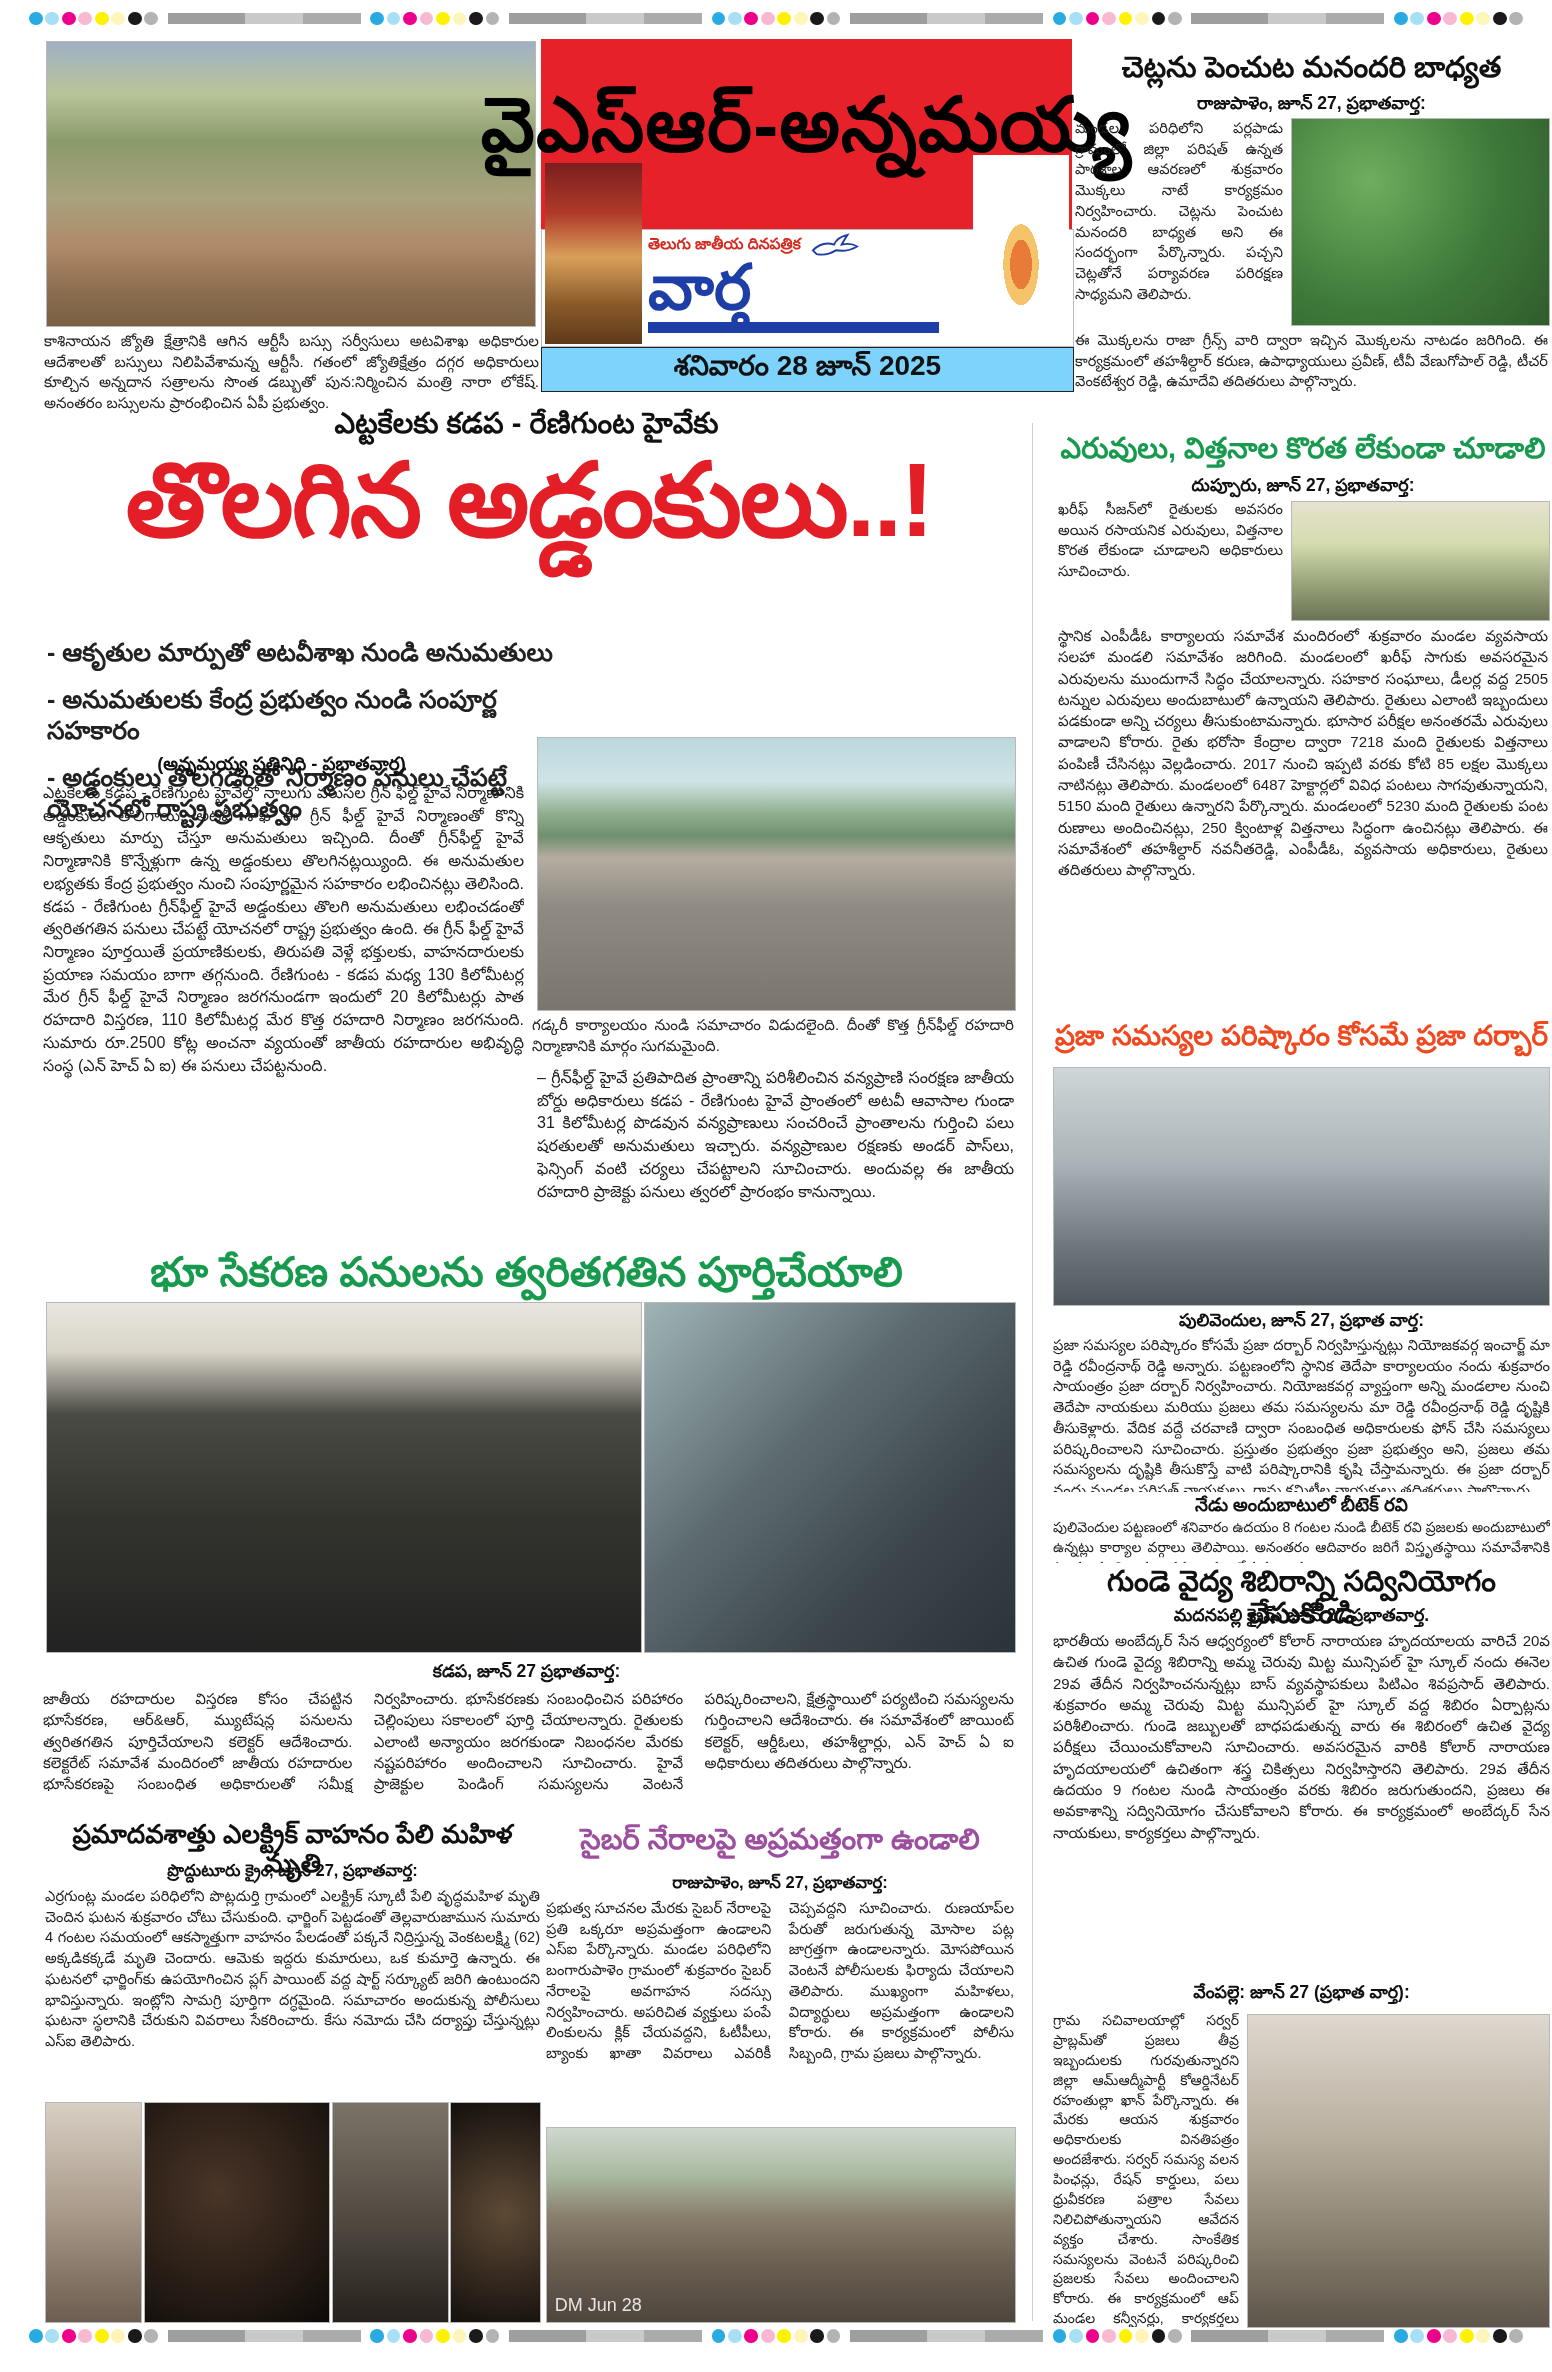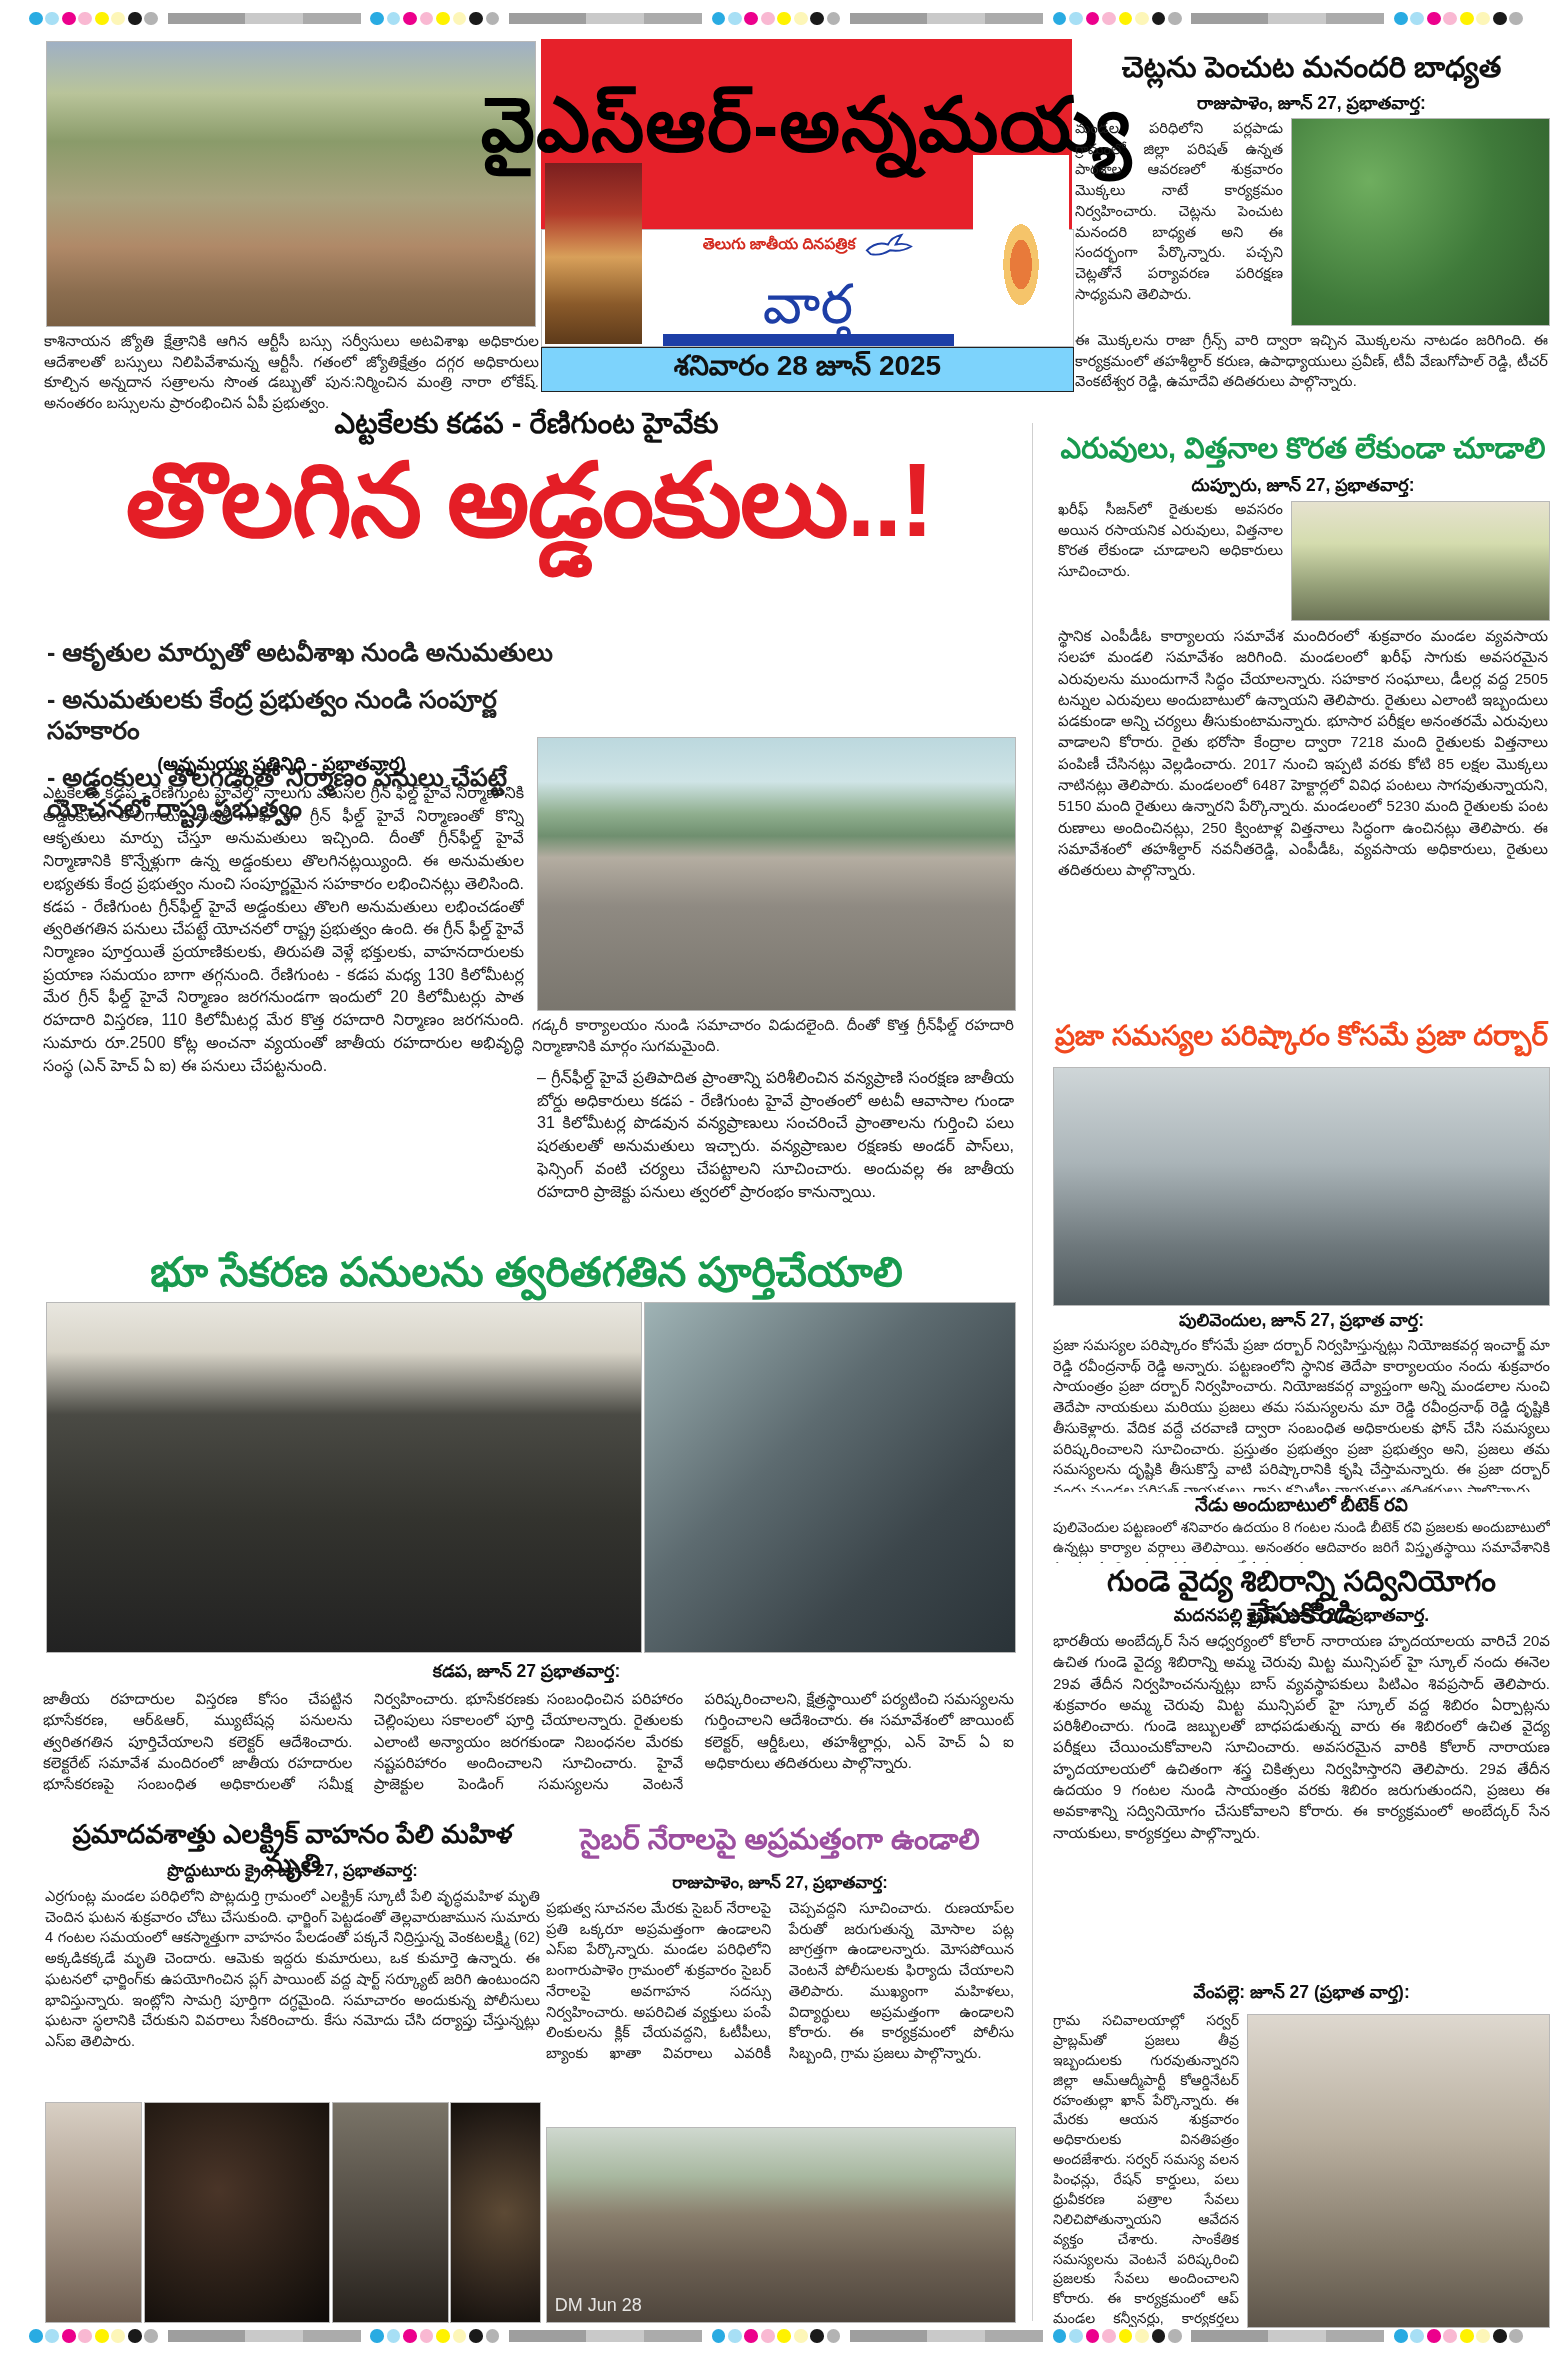--- a/index.html
+++ b/index.html
@@ -10,24 +10,24 @@
   .cap{font-size:15px;line-height:1.38;text-align:justify;color:#222;}
   .body-txt{font-size:15.5px;line-height:1.42;text-align:justify;color:#1c1c1c;overflow:hidden;}
   .byline{font-weight:bold;text-align:center;font-size:17.5px;color:#111;}
   .headline{font-weight:bold;text-align:center;line-height:1.1;}
   .bullet{font-size:25px;font-weight:bold;color:#222;margin-bottom:15.5px;line-height:1.25;}
   
   #mast-red{position:absolute;left:541px;top:39px;width:531px;height:190px;background:#e6212a;
             display:flex;align-items:center;justify-content:center;}
   #mast-red .t{color:#000000;font-weight:800;font-size:76px;letter-spacing:1px;white-space:nowrap;}
   #mast-white{position:absolute;left:541px;top:229px;width:531px;height:116px;background:#fff;border:1px solid #bbb;}
-  #mast-center{position:absolute;left:648px;top:231px;width:320px;height:115px;display:flex;flex-direction:column;align-items:center;}
+  #mast-center{position:absolute;left:648px;top:231px;width:320px;height:115px;display:flex;flex-direction:column;align-items:flex-start;}
   #tagline-row{display:flex;align-items:center;gap:7.8px;margin-top:1.9px;}
   #tagline-row .tg{color:#d42b20;font-size:15.5px;font-weight:bold;}
-  #logo-vartha{color:#1d3ea6;font-weight:400;font-size:55px;line-height:0.95;margin-top:20px;}
+  #logo-vartha{color:#1d3ea6;font-weight:700;font-size:63px;line-height:0.95;}
   #logo-bar{width:291px;height:11.6px;background:#1d3ea6;margin-top:3.9px;}
   #date-strip{position:absolute;left:541px;top:347px;width:531px;height:43px;background:#7dd3fc;
               border:1.9px solid #222;display:flex;align-items:center;justify-content:center;
               font-size:28px;font-weight:bold;color:#111;}
   
   .cbar{position:absolute;left:29px;width:1494px;height:17.5px;display:flex;align-items:center;gap:9.7px;}
   .dotgrp{display:flex;gap:2.9px;align-items:center;}
   .dot{width:13.6px;height:13.6px;border-radius:50%;display:inline-block;}
   .graybar{flex:1;height:11.6px;background:linear-gradient(90deg,#9e9e9e 0 40%,#c9c9c9 40% 70%,#ababab 70% 100%);}
   .vrule{position:absolute;width:1px;background:#cfcfcf;}

